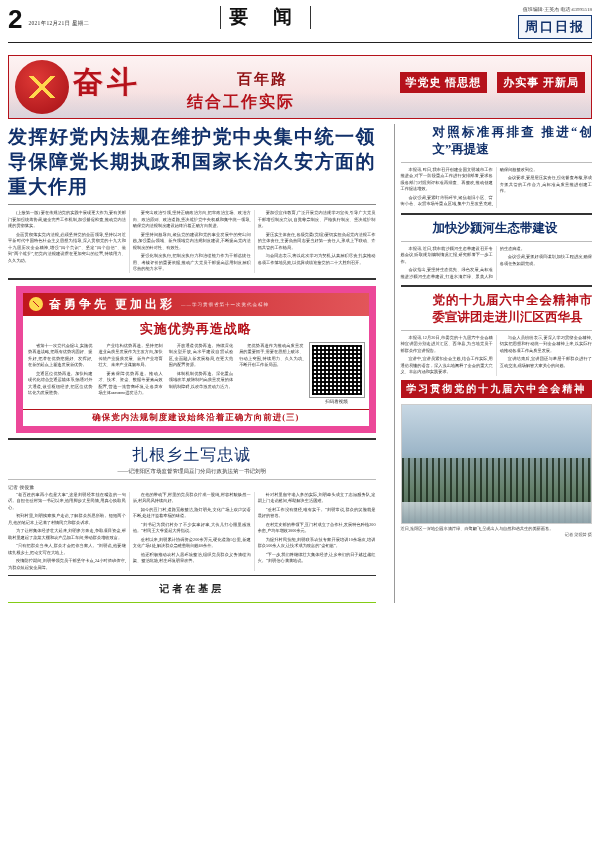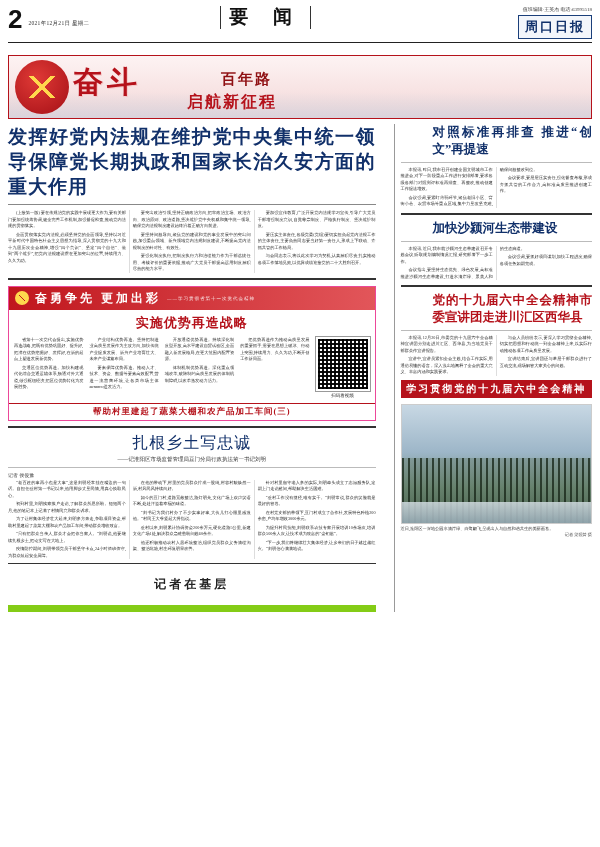--- a/index.html
+++ b/index.html
@@ -26,21 +26,21 @@
   .banner .wave{position:absolute;left:0;bottom:0;width:100%;height:26px;
       background:linear-gradient(180deg,rgba(255,255,255,0) 0%,rgba(200,210,225,.55) 100%);}
   .emblem{position:absolute;left:6px;top:4px;width:54px;height:54px;border-radius:50%;
       background:radial-gradient(circle at 40% 35%,#e03a36,#a40f16);}
   .emblem:after{content:"";position:absolute;left:12px;top:16px;width:30px;height:22px;
       background:
       linear-gradient(45deg,transparent 46%,#ffd84d 46%,#ffd84d 54%,transparent 54%),
       linear-gradient(-45deg,transparent 46%,#ffd84d 46%,#ffd84d 54%,transparent 54%);}
   .banner-title{position:absolute;left:64px;top:6px;font-size:30px;font-weight:bold;color:#b5121b;letter-spacing:4px;
       text-shadow:1px 1px 0 #f6c9c9;}
-  .banner-sub1{position:absolute;left:212px;top:14px;font-size:15px;font-weight:bold;color:#8f1013;letter-spacing:2px;}
+  .banner-sub1{position:absolute;left:228px;top:14px;font-size:15px;font-weight:bold;color:#8f1013;letter-spacing:2px;}
   .banner-sub2{position:absolute;left:178px;top:36px;font-size:16px;font-weight:bold;color:#b5121b;letter-spacing:2px;}
   .banner-right{position:absolute;right:6px;top:16px;display:flex;gap:10px;align-items:center;}
   .banner-right span{font-size:11px;font-weight:bold;color:#fff;background:#b5121b;padding:3px 6px;letter-spacing:1px;}
 
   
   .body{display:flex;gap:18px;margin-top:5px;}
   .col-left{width:380px;}
   .col-right{width:198px;border-left:1px solid #999;padding-left:6px;}
 
   .headline-main{font-size:19px;font-weight:bold;line-height:1.32;letter-spacing:1px;color:#11306a;text-align:justify;}
@@ -51,21 +51,21 @@
   .cols3{column-count:3;column-gap:7px;column-rule:1px solid #ddd;}
   .cols2{column-count:2;column-gap:7px;column-rule:1px solid #ddd;}
   .txt{font-size:4.2px;line-height:1.55;text-align:justify;color:#2b2b2b;}
   .txt p{margin:0 0 2px 0;text-indent:8px;}
 
   
   .r-head{font-size:12.5px;font-weight:bold;line-height:1.35;color:#11306a;text-align:justify;margin-left:32px;}
   .r-head.red{color:#b5121b;}
 
   
-  .feature{border:1px solid #ec4899;margin-top:6px;position:relative;background:#fff;}
+  .feature{border:7px solid #ec4899;margin-top:6px;position:relative;background:#fff;margin-left:8px;}
   .feature-bar{background:linear-gradient(90deg,#c0161d,#e2565a);color:#fff;display:flex;align-items:center;
       padding:3px 6px;gap:6px;}
   .feature-bar .fb-title{font-size:12px;font-weight:bold;letter-spacing:3px;}
   .feature-bar .fb-title2{font-size:12px;font-weight:bold;letter-spacing:3px;}
   .feature-bar .fb-sub{font-size:4.5px;opacity:.9;letter-spacing:1px;}
   .fb-icon{width:14px;height:14px;border-radius:50%;background:#ffd84d;position:relative;flex:0 0 auto;}
   .fb-icon:after{content:"";position:absolute;left:3px;top:4px;width:8px;height:6px;
       background:linear-gradient(45deg,transparent 45%,#c0161d 45%,#c0161d 55%,transparent 55%);}
   .feature-title{text-align:center;font-size:13px;font-weight:bold;color:#b5121b;padding:4px 0 2px;letter-spacing:1px;}
   .feature-body{display:flex;padding:3px 5px 4px;gap:6px;}
@@ -81,21 +81,21 @@
   .photo .sky{position:absolute;inset:0;background:linear-gradient(180deg,#c8d8e4 0%,#9db6c8 40%,#6d8c7a 70%,#3f5a48 100%);}
   .photo .trees{position:absolute;left:0;right:0;bottom:0;height:55%;
       background:repeating-linear-gradient(90deg,rgba(30,45,30,.85) 0 2px,rgba(90,110,85,.35) 2px 6px);}
   .photo .water{position:absolute;left:0;right:0;bottom:0;height:18%;background:linear-gradient(180deg,rgba(210,220,225,.85),rgba(150,170,180,.9));}
   .caption{font-size:4.2px;color:#333;line-height:1.4;margin-top:2px;text-align:justify;}
   .byline{font-size:5px;color:#444;margin:2px 0;}
 
   .sec-title{font-size:16px;font-weight:normal;text-align:center;letter-spacing:1px;color:#11306a;}
   .sec-sub{font-size:5.5px;text-align:center;color:#333;margin-top:2px;}
   .badge-line{text-align:center;font-size:10px;font-weight:bold;color:#fff;background:#b5121b;padding:2px 0;letter-spacing:2px;margin-top:4px;}
-  .footer-tag{text-align:center;font-size:12px;font-weight:bold;letter-spacing:3px;color:#222;border-top:1px solid #333;border-bottom:7px solid #84cc16;padding:12px 0;margin-top:4px;}
+  .footer-tag{text-align:center;font-size:10px;font-weight:bold;letter-spacing:3px;color:#222;border-top:1px solid #333;border-bottom:1px solid #84cc16;padding:6px 0;margin-top:4px;}
   .small-note{font-size:4.2px;color:#444;text-align:right;}
 </style>
 </head>
 <body>
 
 <div class="page">
 
   <div class="masthead">
     <div>
       <div class="page-no">2</div>
@@ -108,21 +108,25 @@
       <div class="contact">值班编辑·王英杰  电话:63995518</div>
       <div class="nameplate">周口日报</div>
     </div>
   </div>
 
   <div class="banner">
     <div class="wave"></div>
     <div class="emblem"></div>
     <div class="banner-title">奋斗</div>
     <div class="banner-sub1">百年路</div>
-    <div class="banner-sub2">启航新征程</div>
+    <div class="banner-sub2">结合工作实际</div>
+    <div class="banner-right">
+      <span>学党史 悟思想</span>
+      <span>办实事 开新局</span>
+    </div>
   </div>
 
   <div class="body">
 
     <div class="col-left">
 
       <div class="headline-main">发挥好党内法规在维护党中央集中统一领导保障党长期执政和国家长治久安方面的重大作用</div>
       <div class="rule"></div>
 
       <div class="cols3 txt">
@@ -160,21 +164,21 @@
             <p>体制机制优势再造。深化重点领域改革,破除制约高质量发展的体制机制障碍,以改革激发动力活力。</p>
           </div>
           <div class="fcol txt">
             <p>把优势再造作为推动高质量发展的重要抓手,需要在思想上破冰、行动上突围,持续用力、久久为功,不断开创工作新局面。</p>
           </div>
           <div>
             <div class="qr"></div>
             <div class="qr-label">扫码看视频</div>
           </div>
         </div>
-        <div class="feature-foot">帮助村里建起了蔬菜大棚和农产品加工车间(三)</div>
+        <div class="feature-foot">确保党内法规制度建设始终沿着正确方向前进(三)</div>
       </div>
 
       <div class="rule-dark"></div>
 
       <div class="sec-title">扎根乡土写忠诚</div>
       <div class="sec-sub">——记淮阳区市场监督管理局豆门分局行政执法第一书记刘明</div>
       <div class="rule-thin"></div>
       <div class="byline">记者 侯俊豫</div>
 
       <div class="cols3 txt">

